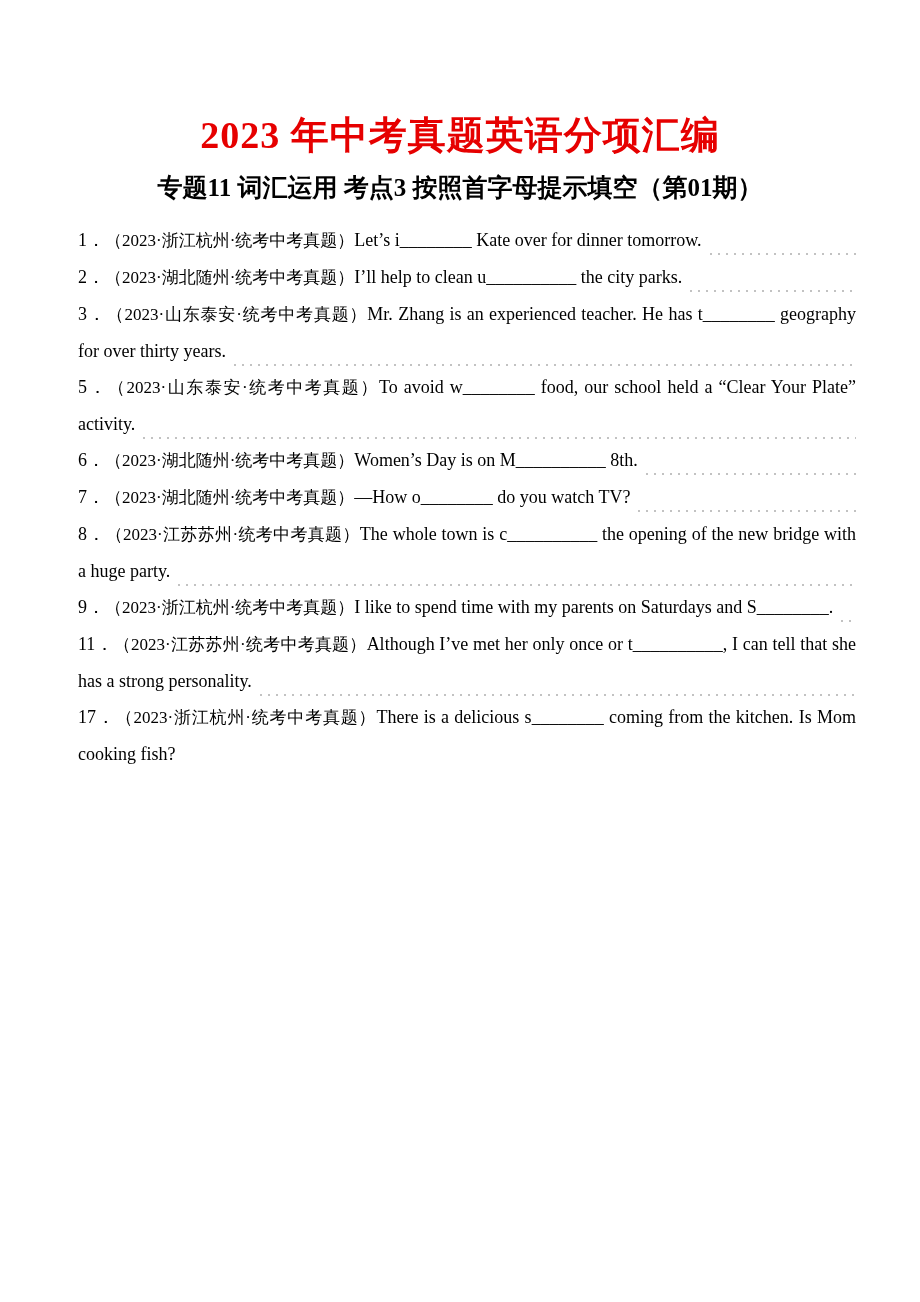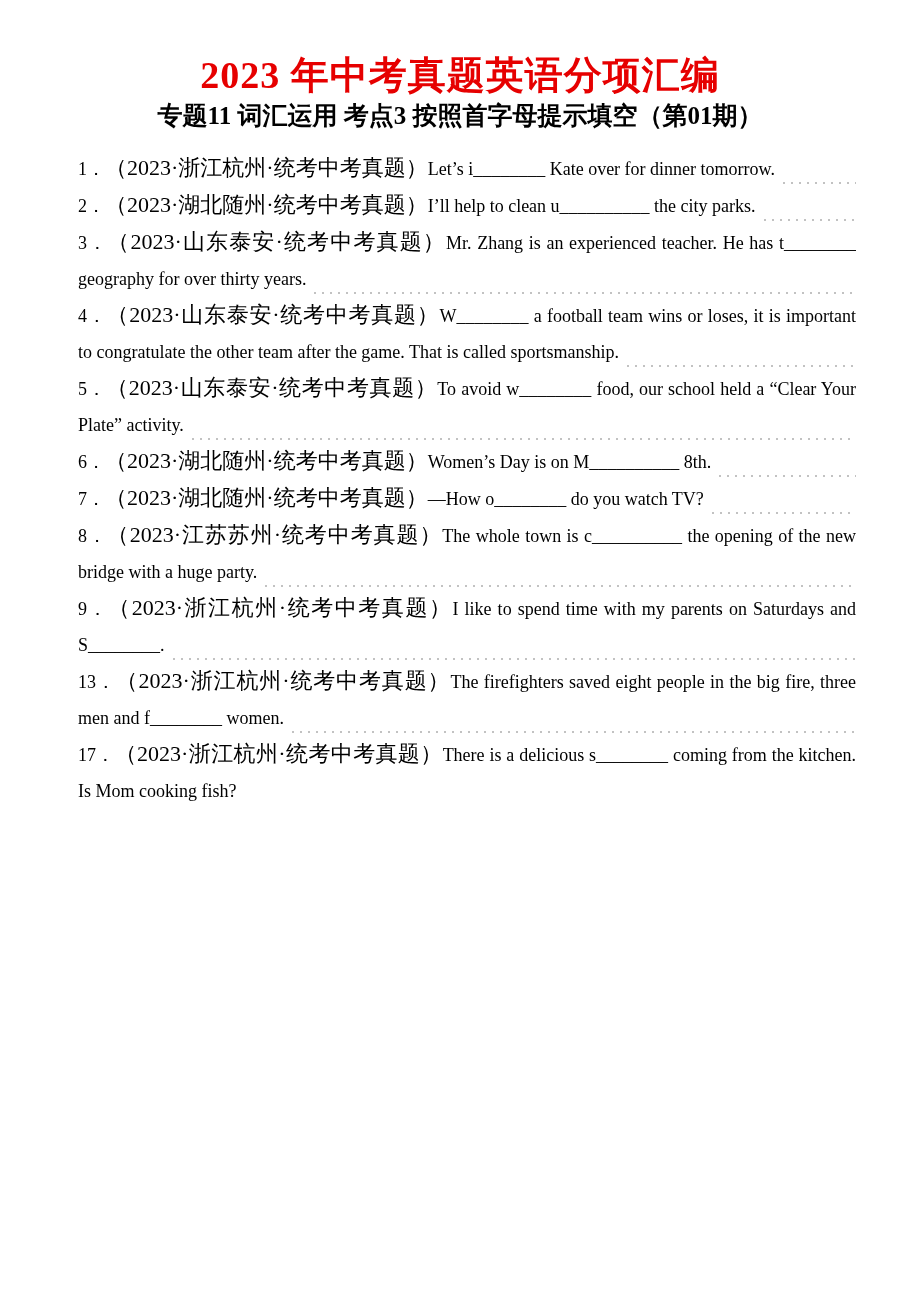--- a/index.html
+++ b/index.html
@@ -8,53 +8,53 @@
     background: #ffffff;
   }
   body {
     width: 920px;
     height: 1302px;
     overflow: hidden;
     font-family: "Liberation Serif", "DejaVu Serif", serif;
     color: #000000;
   }
   .doc {
-    padding-top: 52px;
+    padding-top: 112px;
   }
   .title {
     margin: 0;
     text-align: center;
     font-size: 38px;
     font-weight: bold;
     line-height: 46px;
     letter-spacing: 1px;
   }
   .subtitle {
-    margin: 0 0 0 0;
+    margin: 12px 0 0 0;
     text-align: center;
     font-size: 25px;
     font-weight: bold;
     line-height: 36px;
     color: #000000;
   }
   .questions {
     margin: 16px 64px 0 78px;
     font-size: 18px;
     line-height: 36px;
     text-align: justify;
   }
   .para {
     margin: 0;
     overflow: hidden;
   }
   .q-num {
     white-space: nowrap;
   }
   .q-tag {
-    font-size: 22px;
+    font-size: 17px;
   }
   
   .leader {
     display: inline-block;
     width: 780px;
     margin-right: -780px;
     margin-left: 8px;
     height: 2px;
     vertical-align: -9px;
     background-image: repeating-linear-gradient(to right, #c2c2c2 0 2px, transparent 2px 8px);
@@ -78,23 +78,20 @@
     </div>
 
     <div class="question">
       <p class="para"><span class="q-num">2．</span><span class="q-tag">（2023·湖北随州·统考中考真题）</span><span class="q-text">I’ll help to clean u__________ the city parks.</span><span class="leader"></span></p>
     </div>
 
     <div class="question">
       <p class="para"><span class="q-num">3．</span><span class="q-tag">（2023·山东泰安·统考中考真题）</span><span class="q-text">Mr. Zhang is an experienced teacher. He has t________ geography for over thirty years.</span><span class="leader"></span></p>
     </div>
 
-    <div class="question">
-      <p class="para"><span class="q-num">4．</span><span class="q-tag">（2023·山东泰安·统考中考真题）</span><span class="q-text">W________ a football team wins or loses, it is important to congratulate the other team after the game. That is called sportsmanship.</span><span class="leader"></span></p>
-    </div>
 
     <div class="question">
       <p class="para"><span class="q-num">5．</span><span class="q-tag">（2023·山东泰安·统考中考真题）</span><span class="q-text">To avoid w________ food, our school held a “Clear Your Plate” activity.</span><span class="leader"></span></p>
     </div>
 
     <div class="question">
       <p class="para"><span class="q-num">6．</span><span class="q-tag">（2023·湖北随州·统考中考真题）</span><span class="q-text">Women’s Day is on M__________ 8th.</span><span class="leader"></span></p>
     </div>
 
     <div class="question">
@@ -103,25 +100,25 @@
 
     <div class="question">
       <p class="para"><span class="q-num">8．</span><span class="q-tag">（2023·江苏苏州·统考中考真题）</span><span class="q-text">The whole town is c__________ the opening of the new bridge with a huge party.</span><span class="leader"></span></p>
     </div>
 
     <div class="question">
       <p class="para"><span class="q-num">9．</span><span class="q-tag">（2023·浙江杭州·统考中考真题）</span><span class="q-text">I like to spend time with my parents on Saturdays and S________.</span><span class="leader"></span></p>
     </div>
 
 
+    <div class="question">
+      <p class="para"><span class="q-num">11．</span><span class="q-tag">（2023·江苏苏州·统考中考真题）</span><span class="q-text">Although I’ve met her only once or t__________, I can tell that she has a strong personality.</span><span class="leader"></span></p>
+    </div>
 
 
-    <div class="question">
-      <p class="para"><span class="q-num">13．</span><span class="q-tag">（2023·浙江杭州·统考中考真题）</span><span class="q-text">The firefighters saved eight people in the big fire, three men and f________ women.</span><span class="leader"></span></p>
-    </div>
 
 
 
 
     <div class="question">
       <p class="para"><span class="q-num">17．</span><span class="q-tag">（2023·浙江杭州·统考中考真题）</span><span class="q-text">There is a delicious s________ coming from the kitchen. Is Mom cooking fish?</span></p>
     </div>
 
   </div>
 </div>

